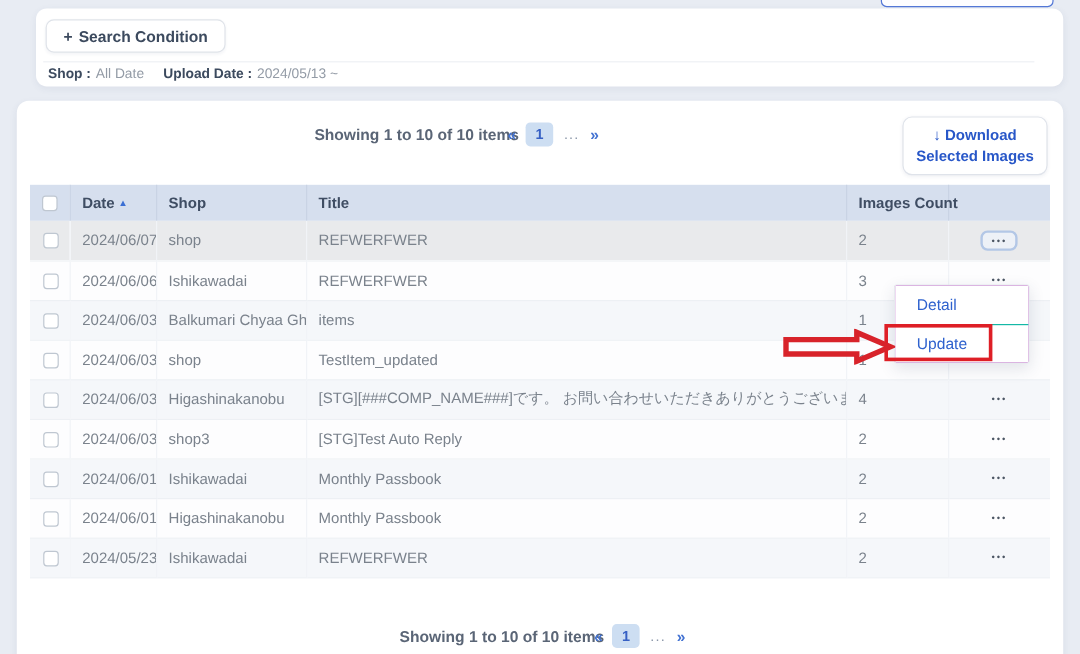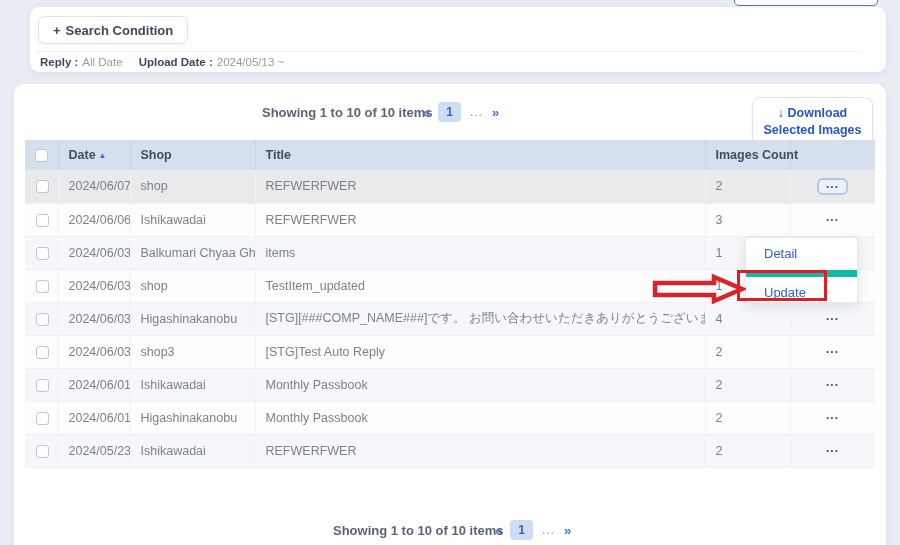--- a/index.html
+++ b/index.html
@@ -57,21 +57,21 @@
   .download-btn {
     position:absolute; left:738px; top:13px; width:121px; height:49px;
     background:#fff; border:1px solid #dfe3ea; border-radius:8px;
     font-family:inherit; font-size:12.5px; font-weight:bold; color:#2857c8;
     line-height:1.35; cursor:pointer; text-align:center;
     box-shadow:0 1px 3px rgba(60,75,110,0.07);
   }
 
   
   table.grid {
-    position:absolute; left:11px; top:56px; width:850px;
+    position:absolute; left:11px; top:70px; width:850px;
     border-collapse:collapse; table-layout:fixed;
   }
   .grid col.c1{width:33px;} .grid col.c2{width:72px;} .grid col.c3{width:125px;}
   .grid col.c4{width:450px;} .grid col.c5{width:85px;} .grid col.c6{width:85px;}
   .grid th {
     background:#d6dfee; height:30px; font-size:12.5px; font-weight:bold; color:#3f4d63;
     text-align:left; padding:0 0 0 10px; white-space:nowrap;
   }
   .grid th + th { border-left:1px solid #c9d3e4; }
   .grid .sort { color:#3b6fd4; font-size:8px; vertical-align:1px; margin-left:3px; }
@@ -103,21 +103,21 @@
   
   .ctx-menu {
     position:absolute; left:745px; top:237px; width:113px; z-index:20;
     background:#a21caf; border:1px solid #e6e9ee; border-radius:2px;
     box-shadow:0 4px 12px rgba(50,60,90,0.13);
   }
   .ctx-item {
     height:32px; line-height:32px; padding-left:18px; font-size:13px; cursor:pointer;
     color:#2f62ce; background:#fff;
   }
-  .ctx-item + .ctx-item { border-top:7px solid #14b8a6; }
+  .ctx-item + .ctx-item { border-top:1px solid #14b8a6; }
   .ctx-item.danger { color:#e05666; }
 
   
   .anno-box {
     position:absolute; left:737px; top:270px; width:90px; height:31px;
     border:3px solid #de1f26; z-index:30; pointer-events:none;
   }
   .anno-arrow { position:absolute; left:652px; top:274px; z-index:30; pointer-events:none; }
 </style>
 </head>
@@ -126,21 +126,21 @@
 <div class="top-partial"></div>
 
 <div class="card filter-card">
   <button class="search-btn">
     <span>+</span>
     <span>Search Condition</span>
   </button>
   <div class="filter-divider"></div>
   <div class="filter-row">
     <span>
-      <b>Reply :</b><span class="val">All Date</span>
+      <b>Shop :</b><span class="val">All Date</span>
     </span>
     <span>
       <b>Upload Date :</b><span class="val">2024/05/13 ~</span>
     </span>
   </div>
 </div>
 
 <div class="card main-card">
 
   <div class="showing-top">Showing 1 to 10 of 10 items</div>

